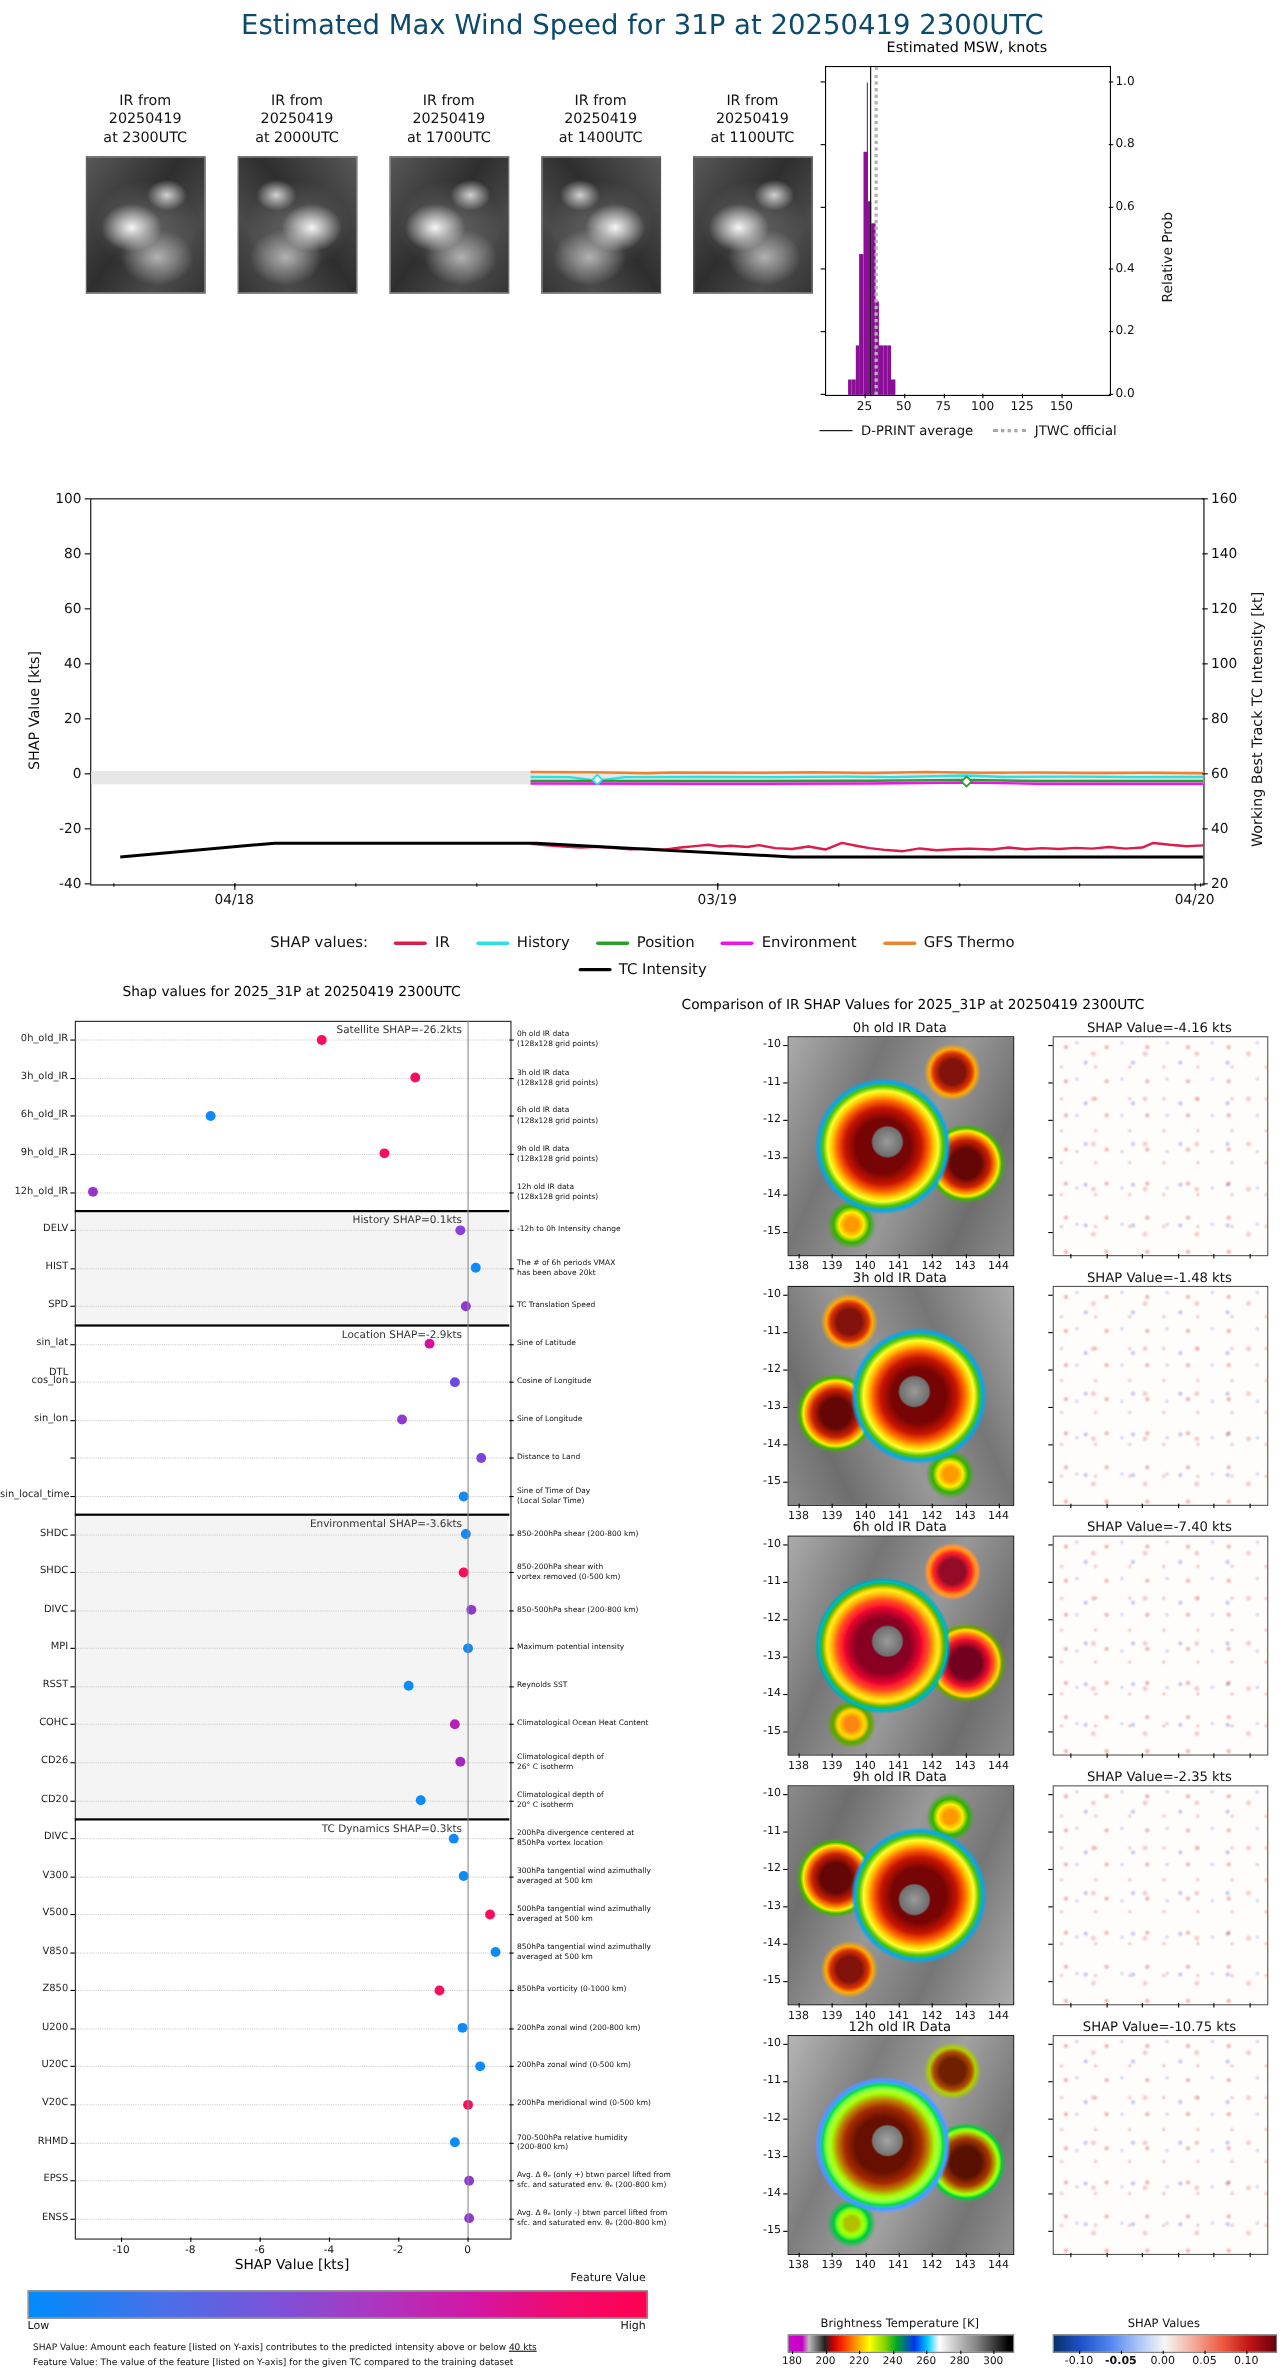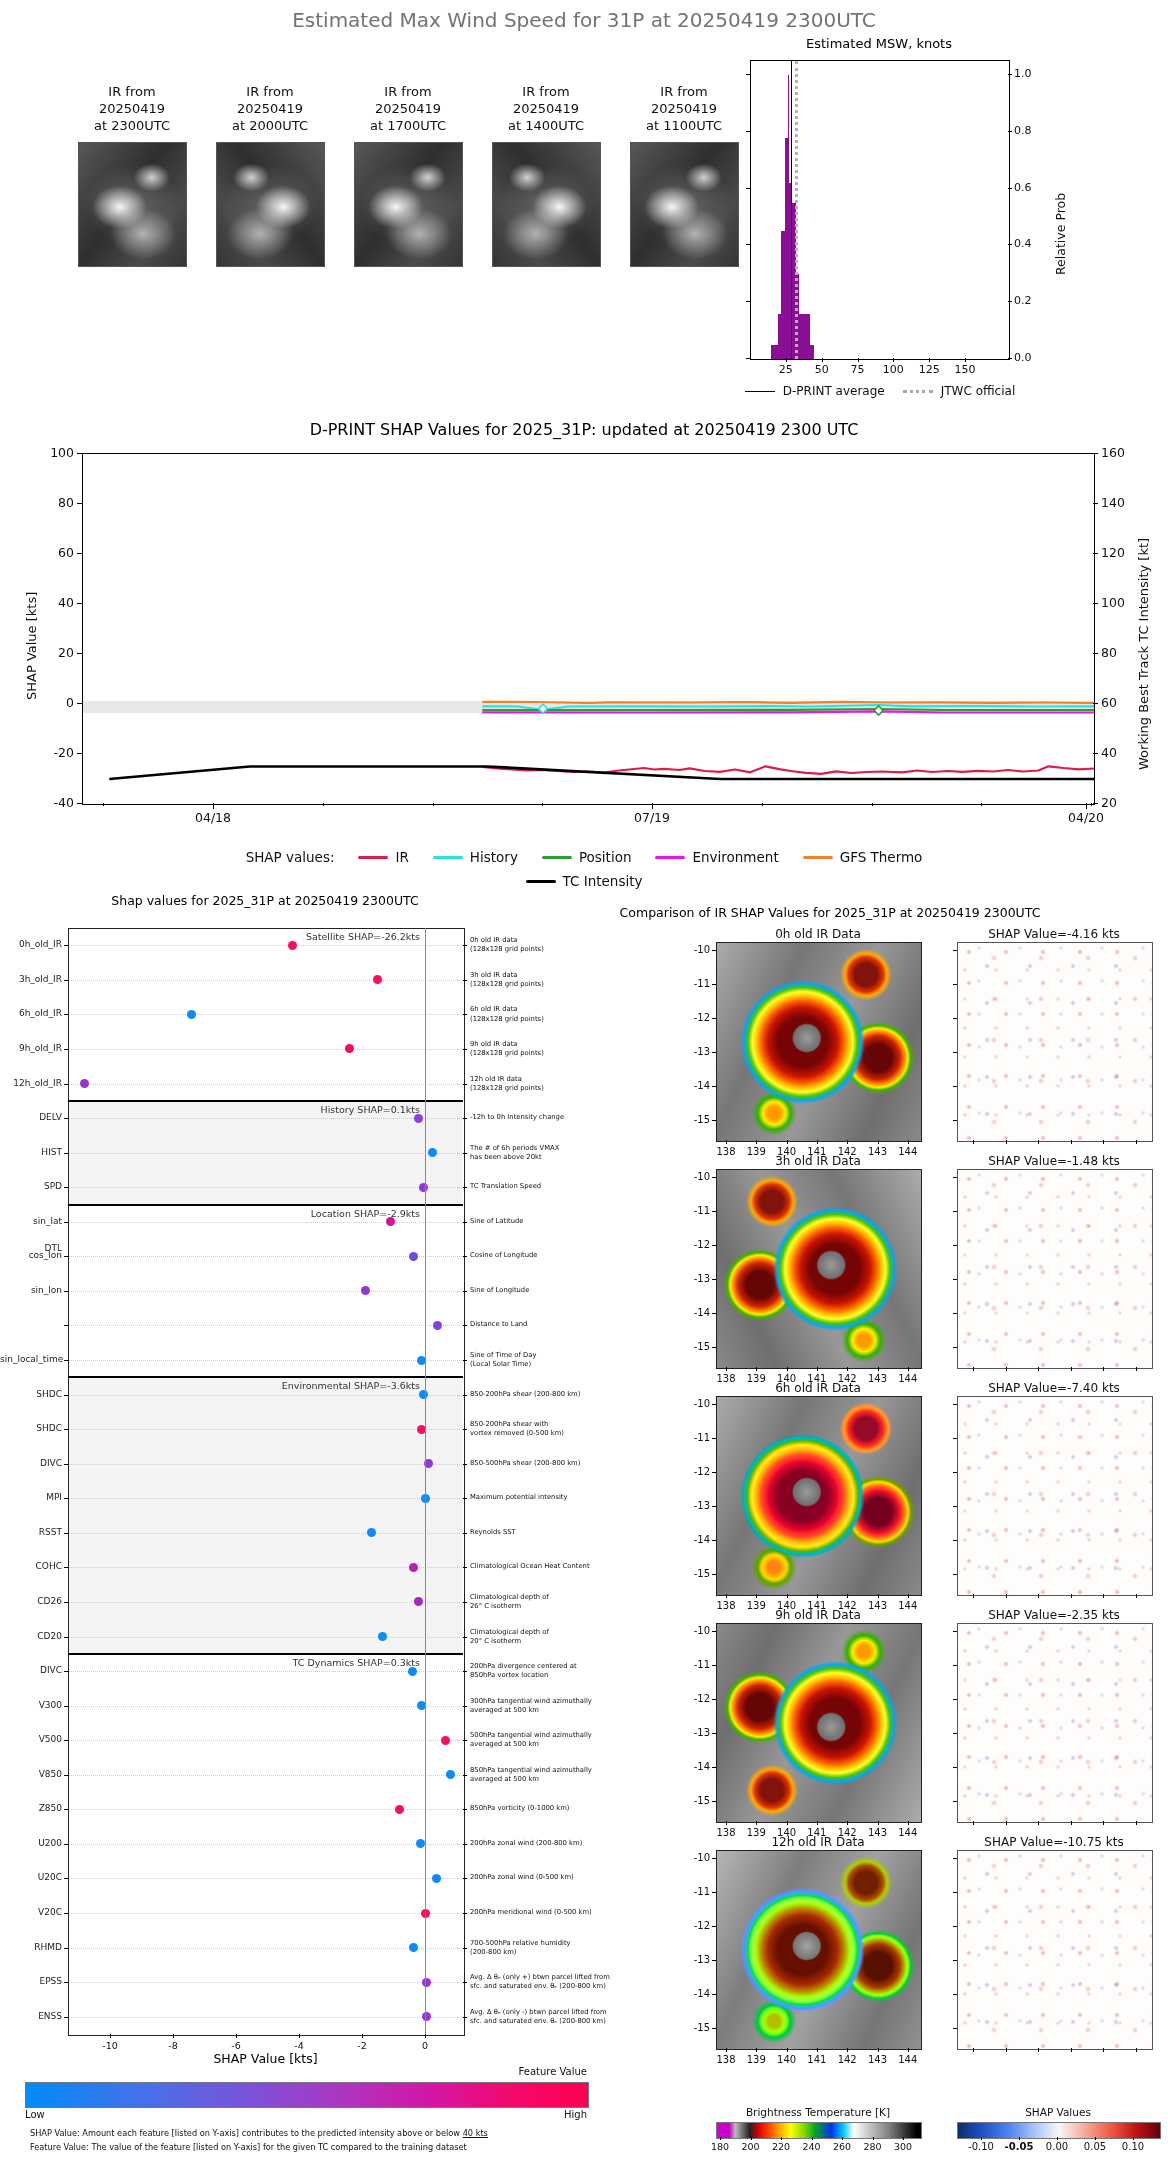--- a/index.html
+++ b/index.html
@@ -1,21 +1,21 @@
 <!DOCTYPE html>
 <html><head>
 <meta charset="utf-8">
 <style>
   html,body{margin:0;padding:0;background:#fff;}
   #fig{position:relative;width:1168px;height:2158px;background:#fff;
        font-family:"DejaVu Sans","Liberation Sans",sans-serif;color:#000;overflow:hidden;}
   #fig .a{position:absolute;}
   .txt-c{text-align:center;}
   .txt-r{text-align:right;}
-  #fig-title{left:0;top:8px;width:1168px;font-size:20px;text-align:center;color:#737373;}
+  #fig-title{left:0;top:8px;width:1168px;font-size:25px;text-align:center;color:#0c4a6e;}
   
   .ir-item{position:absolute;width:124px;}
   .ir-label{font-size:13px;line-height:1.3;text-align:center;white-space:pre-line;color:#111;}
   .ir-img{width:107px;height:123px;margin:7px auto 0;border:1px solid #555;
     background:
       radial-gradient(ellipse 38px 30px at 38% 52%, rgba(255,255,255,.95), rgba(255,255,255,0) 72%),
       radial-gradient(ellipse 26px 20px at 68% 28%, rgba(235,235,235,.85), rgba(255,255,255,0) 70%),
       radial-gradient(ellipse 44px 34px at 60% 74%, rgba(212,212,212,.75), rgba(212,212,212,0) 75%),
       radial-gradient(ellipse 60px 50px at 50% 50%, rgba(150,150,150,.5), rgba(80,80,80,0) 80%),
       linear-gradient(125deg,#575757 0%,#2e2e2e 45%,#4a4a4a 75%,#353535 100%);}
@@ -125,21 +125,20 @@
 
   <div class="a txt-c" id="hist-title" style="left:709px;top:36px;width:340px;">Estimated MSW, knots</div>
   <div class="a vlabel" id="hist-ylabel" style="left:1053px;top:145px;height:130px;">Relative Prob</div>
   <div class="a hleg" id="hist-legend" style="left:700px;top:384px;width:360px;justify-content:center;">
     <span class="hleg-line"></span>
     <span>D-PRINT average</span>
     <span class="hleg-dots" style="margin-left:10px;"></span>
     <span>JTWC official</span>
   </div>
 
-  <div class="a txt-c" id="ts-title" style="left:0;top:420px;width:1168px;">D-PRINT SHAP Values for 2025_31P: updated at 20250419 2300 UTC</div>
   <div class="a vlabel" id="ts-ylabel-left" style="left:24px;top:560px;height:140px;font-size:13px;">SHAP Value [kts]</div>
   <div class="a vlabel" id="ts-ylabel-right" style="left:1136px;top:490px;height:280px;font-size:13px;">Working Best Track TC Intensity [kt]</div>
   <div class="a ts-legend" id="ts-legend-1" style="left:0;top:849px;width:1168px;">
     <span>SHAP values:</span>
   <div class="leg-item">
         <div class="leg-swatch" style="background: rgb(220, 28, 74);"></div>
         <div>IR</div>
       </div>
       <div class="leg-item">
         <div class="leg-swatch" style="background: rgb(43, 224, 224);"></div>
@@ -269,21 +268,21 @@
     <div class="a tick" style="left: 1093px; top: 653px; width: 5px; height: 1.2px;"></div>
     <div class="a ts-lab" style="left: 1101px; top: 695px; width: 40px; height: 16px;">60</div>
     <div class="a tick" style="left: 1093px; top: 703px; width: 5px; height: 1.2px;"></div>
     <div class="a ts-lab" style="left: 1101px; top: 745px; width: 40px; height: 16px;">40</div>
     <div class="a tick" style="left: 1093px; top: 753px; width: 5px; height: 1.2px;"></div>
     <div class="a ts-lab" style="left: 1101px; top: 795px; width: 40px; height: 16px;">20</div>
     <div class="a tick" style="left: 1093px; top: 803px; width: 5px; height: 1.2px;"></div>
     <div class="a tick" style="left: 213px; top: 803px; width: 1.2px; height: 6px;"></div>
     <div class="a ts-lab txt-c" style="left: 188px; top: 810px; width: 50px; height: 16px;">04/18</div>
     <div class="a tick" style="left: 652px; top: 803px; width: 1.2px; height: 6px;"></div>
-    <div class="a ts-lab txt-c" style="left: 627px; top: 810px; width: 50px; height: 16px;">07/19</div>
+    <div class="a ts-lab txt-c" style="left: 627px; top: 810px; width: 50px; height: 16px;">03/19</div>
     <div class="a tick" style="left: 1086px; top: 803px; width: 1.2px; height: 6px;"></div>
     <div class="a ts-lab txt-c" style="left: 1061px; top: 810px; width: 50px; height: 16px;">04/20</div>
     <div class="a tick" style="left: 103.25px; top: 803px; width: 1px; height: 3px;"></div>
     <div class="a tick" style="left: 213px; top: 803px; width: 1px; height: 3px;"></div>
     <div class="a tick" style="left: 322.75px; top: 803px; width: 1px; height: 3px;"></div>
     <div class="a tick" style="left: 432.5px; top: 803px; width: 1px; height: 3px;"></div>
     <div class="a tick" style="left: 542.25px; top: 803px; width: 1px; height: 3px;"></div>
     <div class="a tick" style="left: 652px; top: 803px; width: 1px; height: 3px;"></div>
     <div class="a tick" style="left: 761.75px; top: 803px; width: 1px; height: 3px;"></div>
     <div class="a tick" style="left: 871.5px; top: 803px; width: 1px; height: 3px;"></div>

